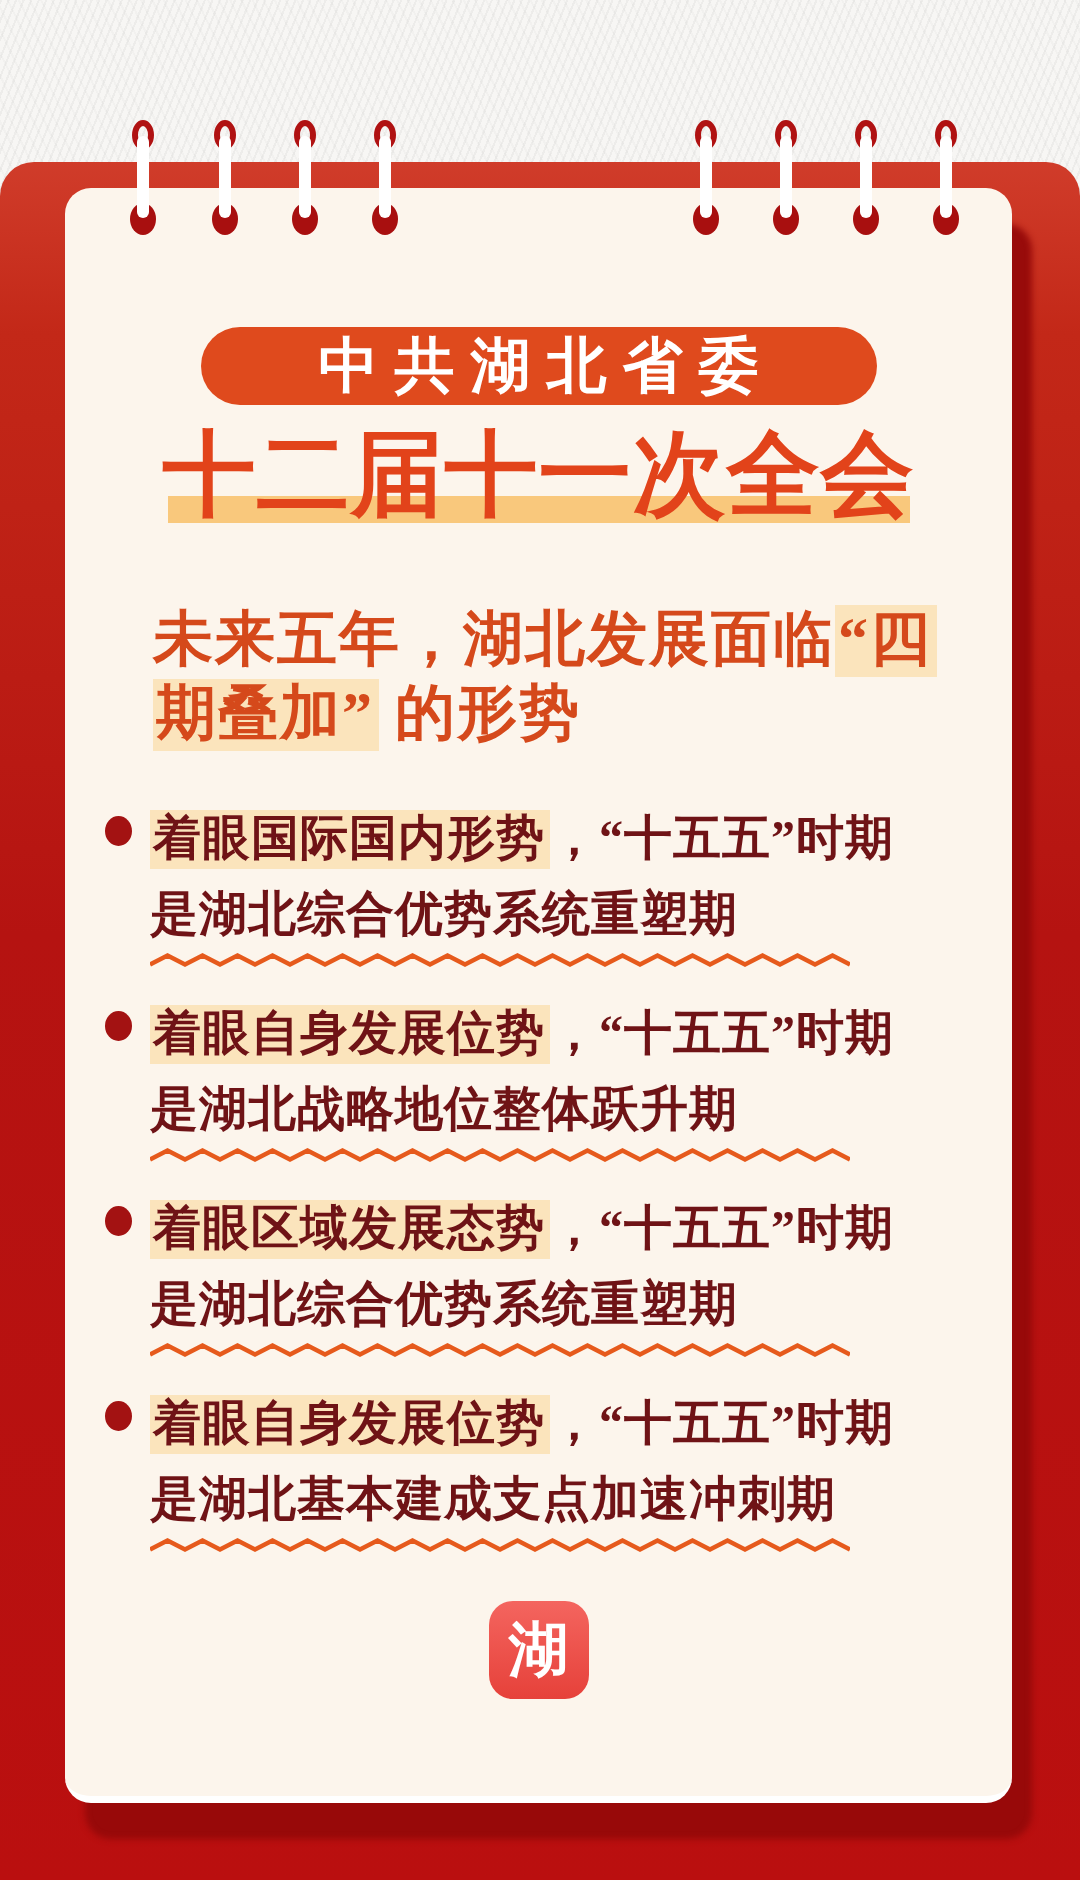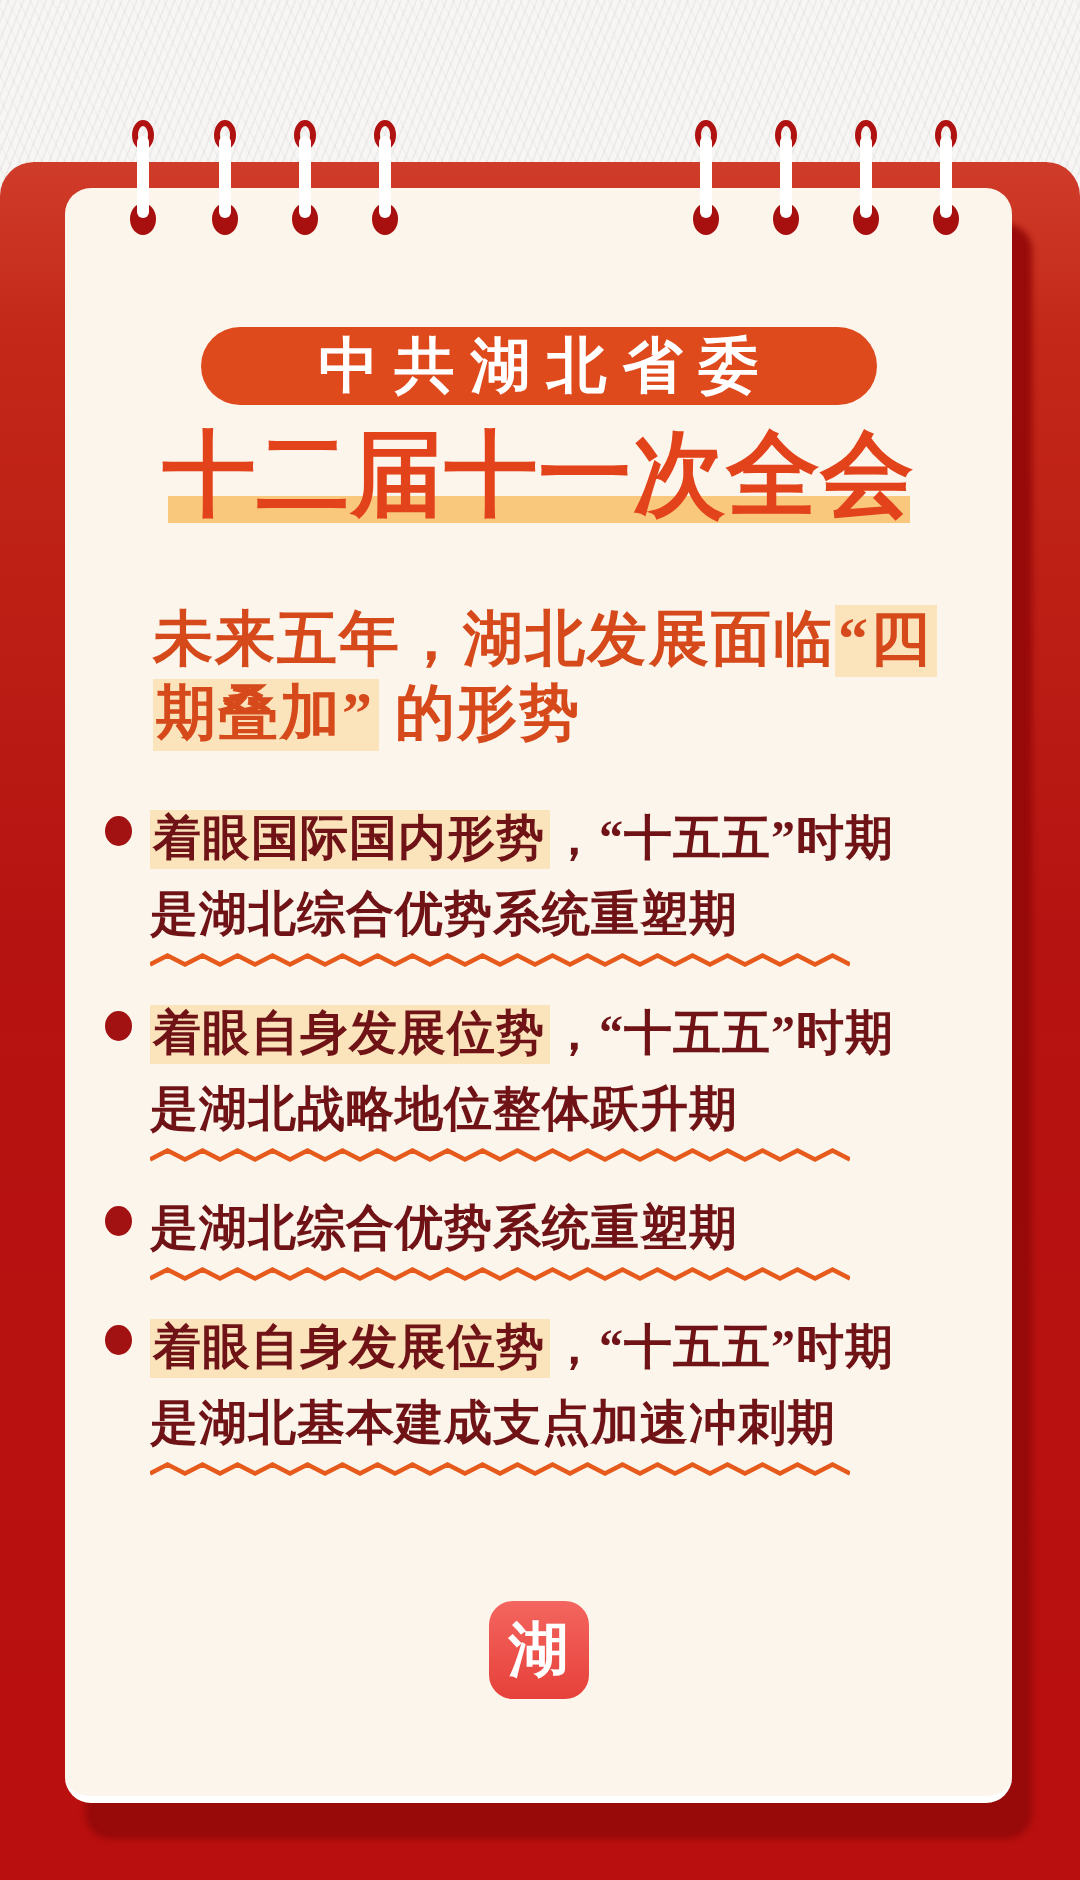--- a/index.html
+++ b/index.html
@@ -147,20 +147,21 @@
     <li>
       <div class="bullet-line1"><span class="hl">着眼自身发展位势</span><span>，“十五五”时期</span></div>
       <div class="wavy">
         <span>是湖北战略地位整体跃升期</span>
         <svg class="zz" viewBox="0 0 700 16" preserveAspectRatio="none">
             <polyline fill="none" stroke="#e65a1c" stroke-width="4.5" points="0,12.5 17.5,3.5 35,12.5 52.5,3.5 70,12.5 87.5,3.5 105,12.5 122.5,3.5 140,12.5 157.5,3.5 175,12.5 192.5,3.5 210,12.5 227.5,3.5 245,12.5 262.5,3.5 280,12.5 297.5,3.5 315,12.5 332.5,3.5 350,12.5 367.5,3.5 385,12.5 402.5,3.5 420,12.5 437.5,3.5 455,12.5 472.5,3.5 490,12.5 507.5,3.5 525,12.5 542.5,3.5 560,12.5 577.5,3.5 595,12.5 612.5,3.5 630,12.5 647.5,3.5 665,12.5 682.5,3.5 700,12.5"></polyline>
           </svg>
       </div>
     </li>
     <li>
+      <div class="bullet-line1"><span class="hl">着眼区域发展态势</span><span>，“十五五”时期</span></div>
       <div class="wavy">
         <span>是湖北综合优势系统重塑期</span>
         <svg class="zz" viewBox="0 0 700 16" preserveAspectRatio="none">
             <polyline fill="none" stroke="#e65a1c" stroke-width="4.5" points="0,12.5 17.5,3.5 35,12.5 52.5,3.5 70,12.5 87.5,3.5 105,12.5 122.5,3.5 140,12.5 157.5,3.5 175,12.5 192.5,3.5 210,12.5 227.5,3.5 245,12.5 262.5,3.5 280,12.5 297.5,3.5 315,12.5 332.5,3.5 350,12.5 367.5,3.5 385,12.5 402.5,3.5 420,12.5 437.5,3.5 455,12.5 472.5,3.5 490,12.5 507.5,3.5 525,12.5 542.5,3.5 560,12.5 577.5,3.5 595,12.5 612.5,3.5 630,12.5 647.5,3.5 665,12.5 682.5,3.5 700,12.5"></polyline>
           </svg>
       </div>
     </li>
     <li>
       <div class="bullet-line1"><span class="hl">着眼自身发展位势</span><span>，“十五五”时期</span></div>
       <div class="wavy">

